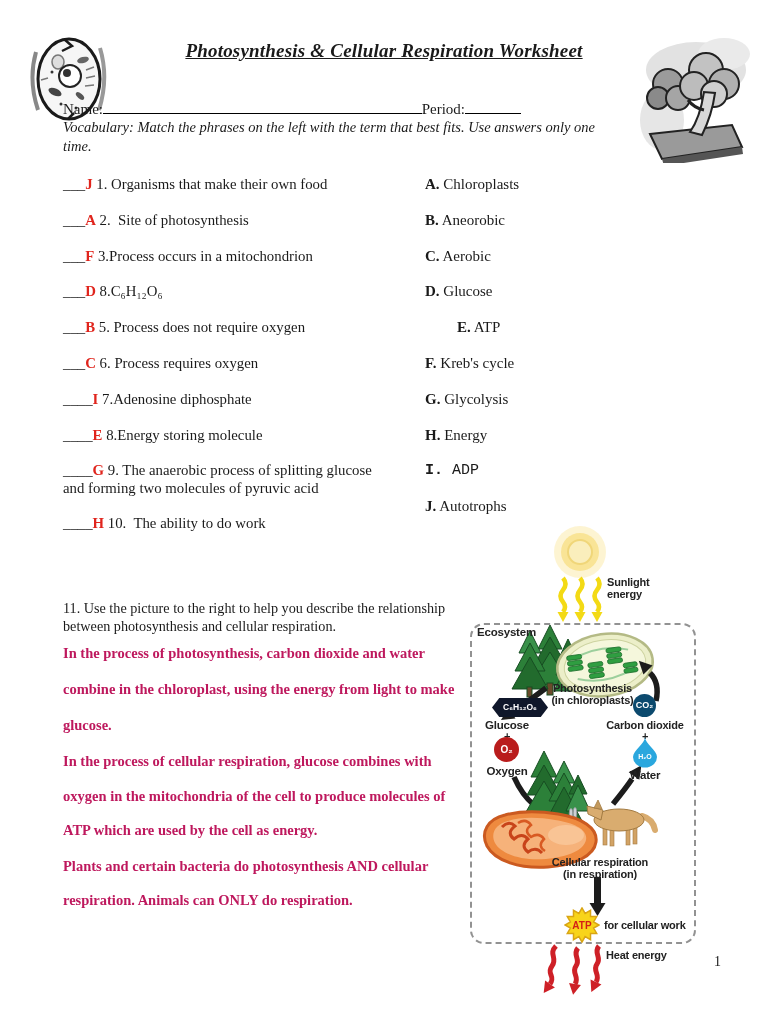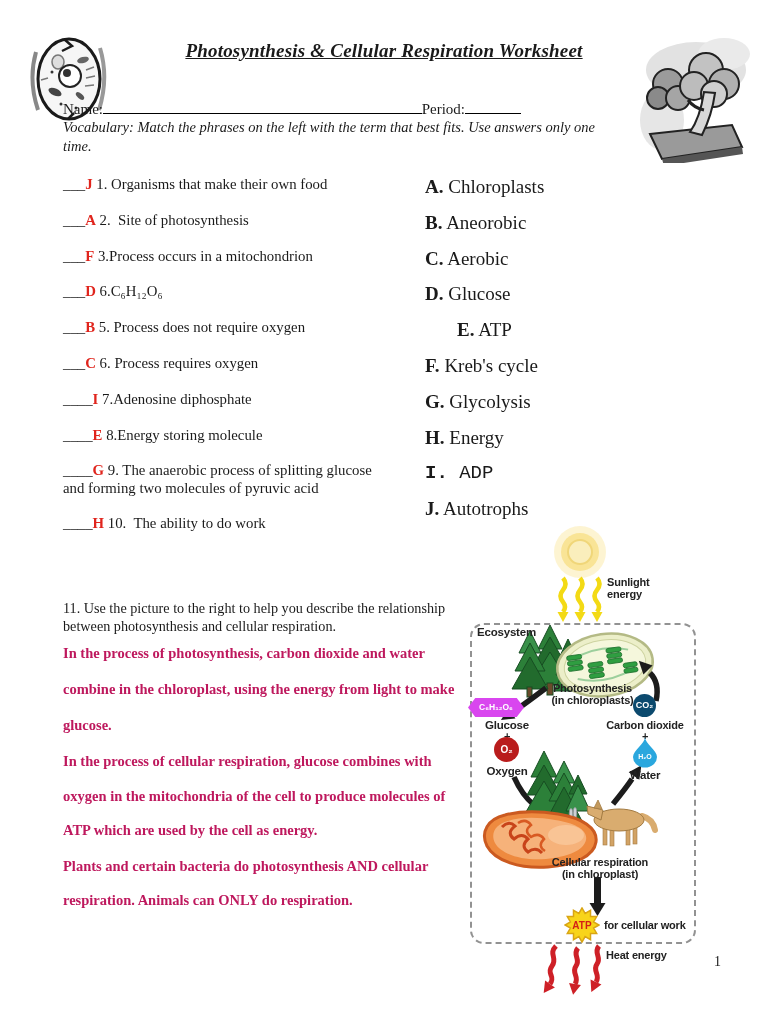--- a/index.html
+++ b/index.html
@@ -11,35 +11,35 @@
   .title{font:bold italic 19px "Liberation Serif",serif;text-decoration:underline;letter-spacing:.2px;}
   .name-row{position:absolute;left:63px;top:98px;width:458px;display:flex;align-items:baseline;
             font-size:15px;}
   .blank-line{border-bottom:1.4px solid #000;height:15px;}
   .name-blank{flex:1;}
   .period-blank{width:56px;}
   .instr{position:absolute;left:63px;font:italic 14.5px "Liberation Serif",serif;white-space:pre;}
   
   .q-row{position:absolute;left:63px;font-size:14.8px;white-space:pre;}
   .q-row .ans{color:#e0251d;font-weight:bold;}
-  .term-row{position:absolute;left:425px;font-size:19px;white-space:pre;}
+  .term-row{position:absolute;left:425px;font-size:15px;white-space:pre;}
   .term-row .letter{font-weight:bold;}
   
   .q11-line{position:absolute;left:63px;font-size:14.2px;white-space:pre;}
   .red-line{position:absolute;left:63px;font:bold 14.5px "Liberation Serif",serif;
             color:#be185d;white-space:pre;}
   
   .diagram{position:absolute;left:460px;top:525px;width:300px;height:500px;}
   .eco-box{position:absolute;left:10px;top:98px;width:222px;height:317px;
            border:2px dashed #929292;border-radius:14px;}
   .art{position:absolute;left:0;top:0;}
   .dlabel{position:absolute;font:bold 11px "Liberation Sans",sans-serif;color:#222;
           letter-spacing:-.2px;line-height:12px;}
   .center{text-align:center;}
-  .badge-hex{position:absolute;left:8px;top:173px;width:56px;height:19px;background:#d946ef;
+  .badge-hex{position:absolute;left:32px;top:173px;width:56px;height:19px;background:#0f172a;
              clip-path:polygon(13% 0,87% 0,100% 50%,87% 100%,13% 100%,0 50%);
              color:#fff;font:bold 8.5px "Liberation Sans",sans-serif;text-align:center;line-height:19px;}
   .badge-circle{position:absolute;border-radius:50%;color:#fff;text-align:center;
                 font-family:"Liberation Sans",sans-serif;font-weight:bold;}
   .o2{left:34px;top:212px;width:25px;height:25px;background:#b91c1c;font-size:10px;line-height:25px;}
   .co2{left:173px;top:169px;width:23px;height:23px;background:#0c4a6e;font-size:9px;line-height:23px;}
   .page-num{position:absolute;left:714px;top:954px;font-size:14px;}
 </style>
 </head>
 <body>
@@ -91,21 +91,21 @@
   <span>Period:</span>
   <span class="blank-line period-blank"></span>
 </div>
 
 <div class="instr" style="top:119px;">Vocabulary: Match the phrases on the left with the term that best fits. Use answers only one</div>
 <div class="instr" style="top:138px;">time.</div>
 
 <div class="q-row" style="top:176px;"><span>___</span><span class="ans">J</span><span> 1. Organisms that make their own food</span></div>
 <div class="q-row" style="top:212px;"><span>___</span><span class="ans">A</span><span> 2.  Site of photosynthesis</span></div>
 <div class="q-row" style="top:248px;"><span>___</span><span class="ans">F</span><span> 3.Process occurs in a mitochondrion</span></div>
-<div class="q-row" style="top:283px;"><span>___</span><span class="ans">D</span><span> 6.C₆H₁₂O₆</span></div>
+<div class="q-row" style="top:283px;"><span>___</span><span class="ans">D</span><span> 8.C₆H₁₂O₆</span></div>
 <div class="q-row" style="top:319px;"><span>___</span><span class="ans">B</span><span> 5. Process does not require oxygen</span></div>
 <div class="q-row" style="top:355px;"><span>___</span><span class="ans">C</span><span> 6. Process requires oxygen</span></div>
 <div class="q-row" style="top:391px;"><span>____</span><span class="ans">I</span><span> 7.Adenosine diphosphate</span></div>
 <div class="q-row" style="top:427px;"><span>____</span><span class="ans">E</span><span> 8.Energy storing molecule</span></div>
 <div class="q-row" style="top:462px;"><span>____</span><span class="ans">G</span><span> 9. The anaerobic process of splitting glucose</span></div>
 <div class="q-row" style="top:480px;"><span>and forming two molecules of pyruvic acid</span></div>
 <div class="q-row" style="top:515px;"><span>____</span><span class="ans">H</span><span> 10.  The ability to do work</span></div>
 
 <div class="term-row" style="top:176px;"><span class="letter">A.</span><span> Chloroplasts</span></div>
 <div class="term-row" style="top:212px;"><span class="letter">B.</span><span> Aneorobic</span></div>
@@ -273,21 +273,21 @@
   <div class="dlabel center" style="left:136px;top:194px;width:98px;">Carbon dioxide</div>
   <div class="dlabel center" style="left:136px;top:205px;width:98px;">+</div>
   <svg class="abs" style="left:171px;top:211px;" width="28" height="32" viewBox="0 0 28 32">
     <path d="M14,1 C14,8 2,14 2,21 a12,10.5 0 0,0 24,0 C26,14 14,8 14,1 Z" fill="#2aa7de"></path>
     <text x="14" y="23" text-anchor="middle" fill="#ffffff" style="font:bold 7px 'Liberation Sans',sans-serif">H₂O</text>
   </svg>
   <div class="dlabel center" style="left:136px;top:244px;width:98px;font-size:11.5px;">Water</div>
 
   <div class="dlabel center" style="left:55px;top:331px;width:170px;">
     <div>Cellular respiration</div>
-    <div>(in chloroplast)</div>
+    <div>(in respiration)</div>
   </div>
 
   <svg class="abs" style="left:104px;top:382px;" width="36" height="36" viewBox="0 0 36 36">
     <polygon points="35,18 29.6,21.1 32.7,26.5 26.5,26.5 26.5,32.7 21.1,29.6 18,35 14.9,29.6 9.5,32.7 9.5,26.5 3.3,26.5 6.4,21.1 1,18 6.4,14.9 3.3,9.5 9.5,9.5 9.5,3.3 14.9,6.4 18,1 21.1,6.4 26.5,3.3 26.5,9.5 32.7,9.5 29.6,14.9" fill="#f8d41a" stroke="#d9a514" stroke-width="1.5"></polygon>
     <text x="18" y="22" text-anchor="middle" fill="#d42016" style="font:bold 10px 'Liberation Sans',sans-serif">ATP</text>
   </svg>
   <div class="dlabel" style="left:144px;top:394px;">for cellular work</div>
   <div class="dlabel" style="left:146px;top:424px;">Heat energy</div>
 </div>
 

